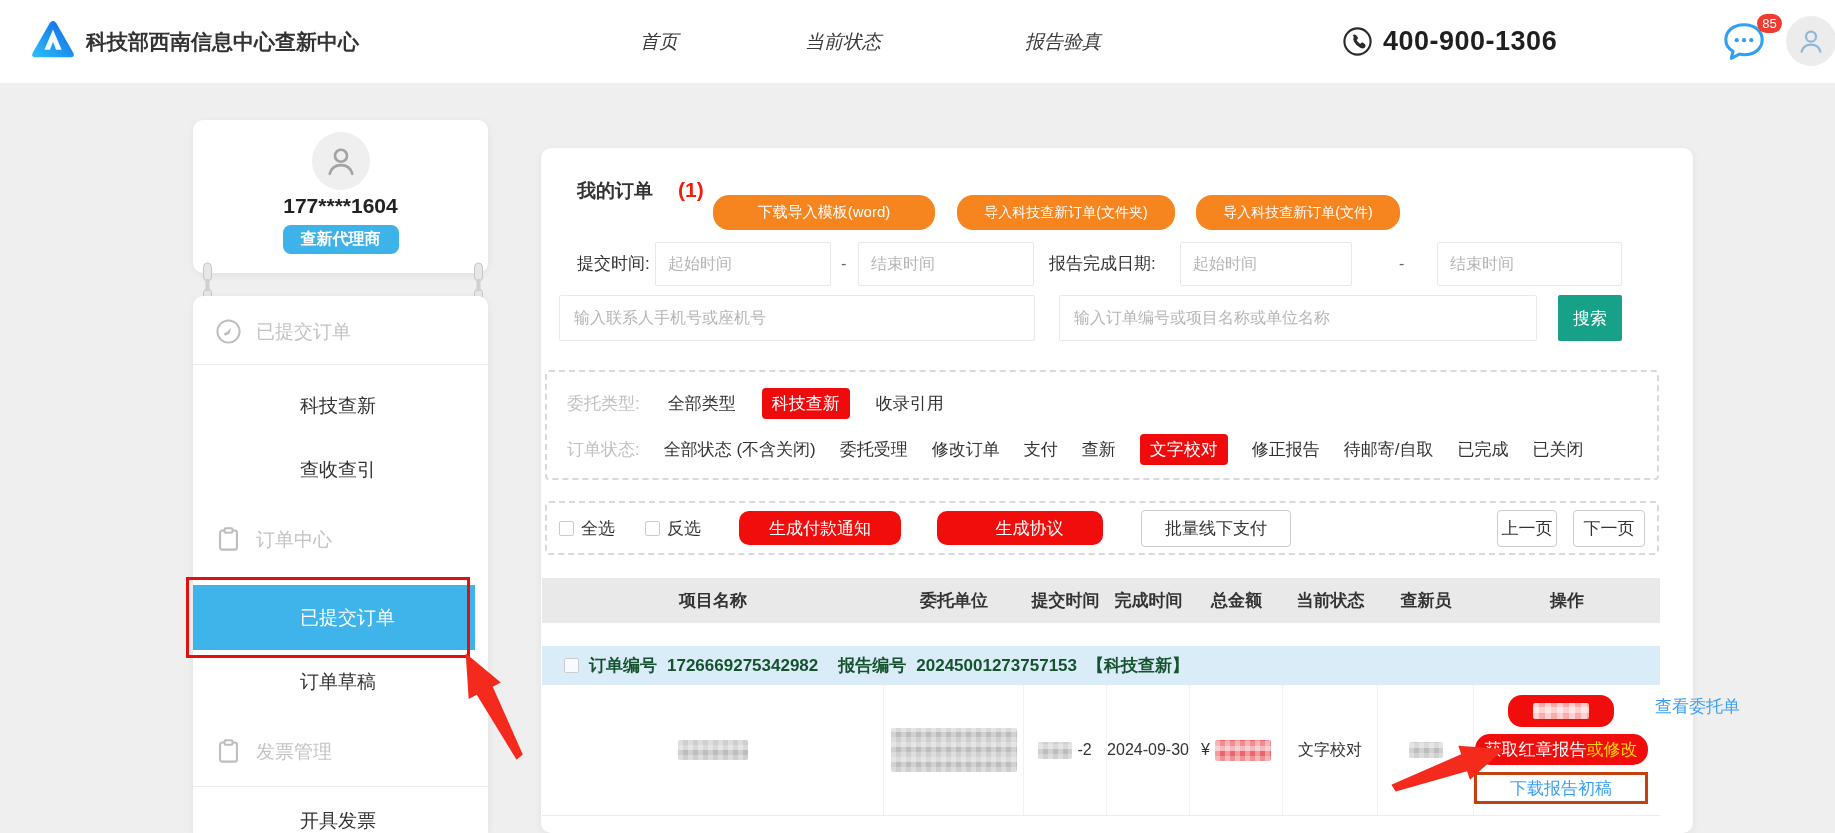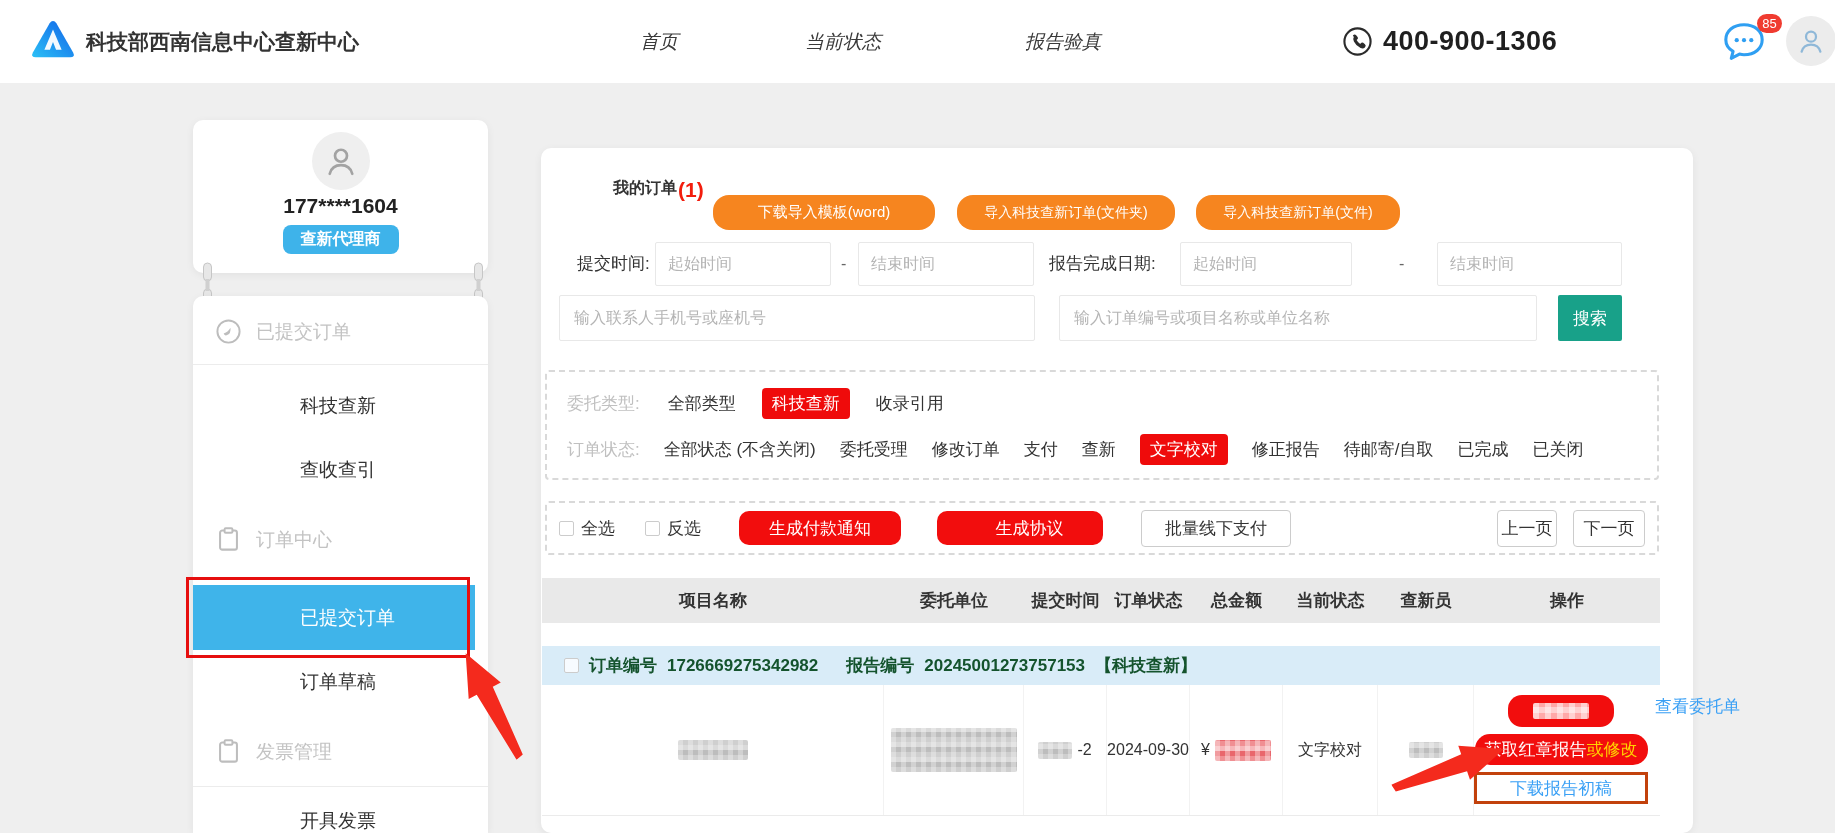--- a/index.html
+++ b/index.html
@@ -47,21 +47,21 @@
   .menu-item { position:absolute; left:107px; font-size:19px; color:#333; cursor:pointer; }
   .menu-active { position:absolute; left:0; top:289px; width:282px; height:65px;
     background:#3fb4ea; color:#fff; font-size:19px; line-height:65px; padding-left:107px;
     cursor:pointer; }
   .anno-box-side { position:absolute; left:186px; top:577px; width:284px; height:81px;
     border:3px solid #e60f0f; z-index:5; pointer-events:none; }
 
   
   .main-card { position:absolute; left:541px; top:148px; width:1152px; height:685px;
     background:#fff; border-radius:10px; box-shadow:0 2px 8px rgba(0,0,0,.06); }
-  .main-title { position:absolute; left:36px; top:30px; font-size:16px; font-weight:bold;margin-left:36px; }
+  .main-title { position:absolute; left:36px; top:30px; font-size:19px; font-weight:bold; }
   .main-count { position:absolute; left:137px; top:30px; font-size:21px; font-weight:bold;
     color:#f21d0d; }
   .btn-orange { position:absolute; top:47px; height:35px; background:#f6851f; color:#fff;
     border:none; border-radius:16px; cursor:pointer; font-family:inherit; }
   .row1-label { position:absolute; top:94px; height:44px; line-height:44px; font-size:17px;
     color:#333; }
   .inp-date { position:absolute; top:94px; height:44px; border:1px solid #e8e8e8;
     border-radius:2px; font-size:16px; padding:0 12px; color:#333; font-family:inherit; }
   .inp-date::placeholder, .inp-big::placeholder { color:#b5b5b5; }
   .row-dash { position:absolute; top:94px; height:44px; line-height:44px; color:#666; }
@@ -286,31 +286,31 @@
       <button class="btn-red" style="margin-left:36px;width:166px;padding-left:19px;">生成协议</button>
       <button class="btn-plain" style="margin-left:38px;width:150px;height:37px;">批量线下支付</button>
       <button class="btn-plain" style="margin-left:auto;width:60px;height:37px;">上一页</button>
       <button class="btn-plain" style="margin-left:16px;width:72px;height:37px;">下一页</button>
     </div>
 
     <div class="t-head">
       <span class="c0">项目名称</span>
       <span class="c1">委托单位</span>
       <span class="c2">提交时间</span>
-      <span class="c3">订单状态</span>
+      <span class="c3">完成时间</span>
       <span class="c4">总金额</span>
       <span class="c5">当前状态</span>
       <span class="c6">查新员</span>
       <span class="c7">操作</span>
     </div>
 
     <div class="group-row">
       <span class="cb"></span>
       <span class="gsp">订单编号</span>
-      <span class="gsp" style="margin-right:28px;">1726669275342982</span>
+      <span class="gsp" style="margin-right:20px;">1726669275342982</span>
       <span class="gsp">报告编号</span>
       <span class="gsp">20245001273757153</span>
       <span>【科技查新】</span>
     </div>
 
     <div class="data-row">
       <div class="cell c0">
         <span class="blur-gray" style="width:70px;height:20px;"></span>
       </div>
       <div class="cell c1">

